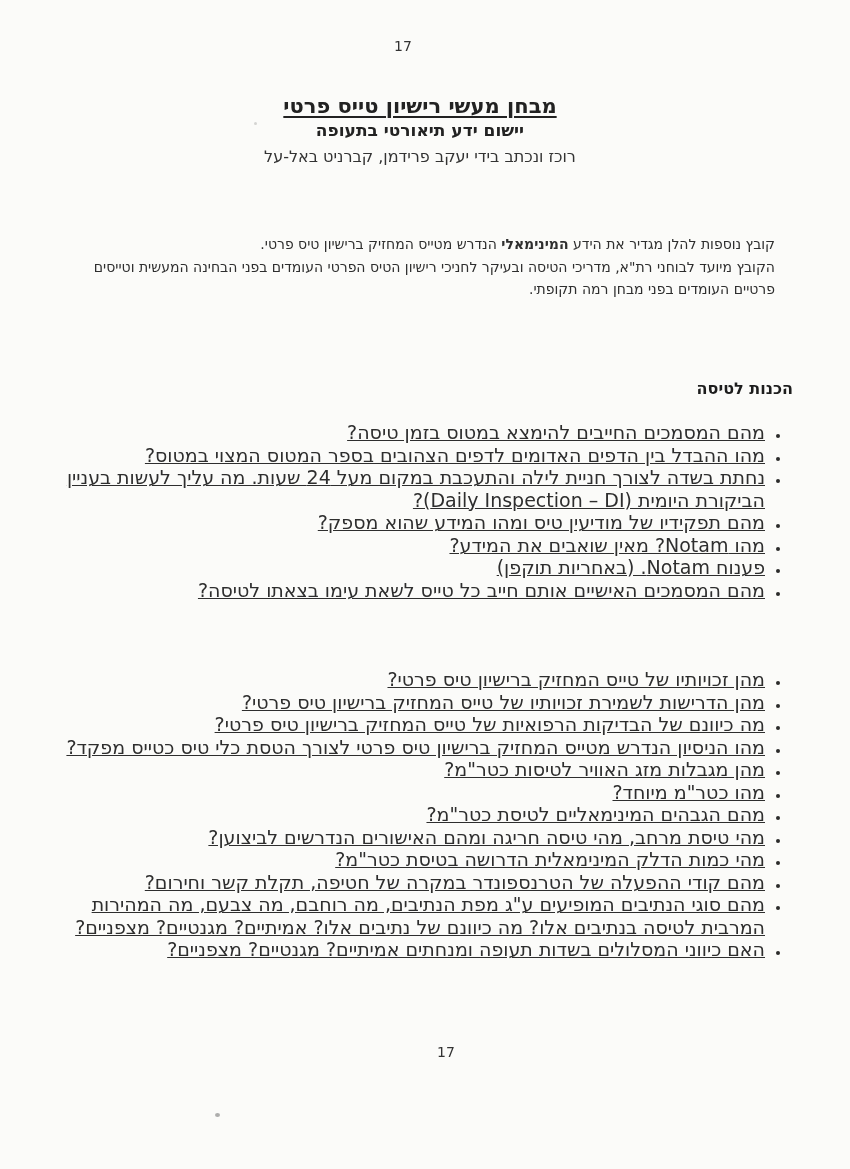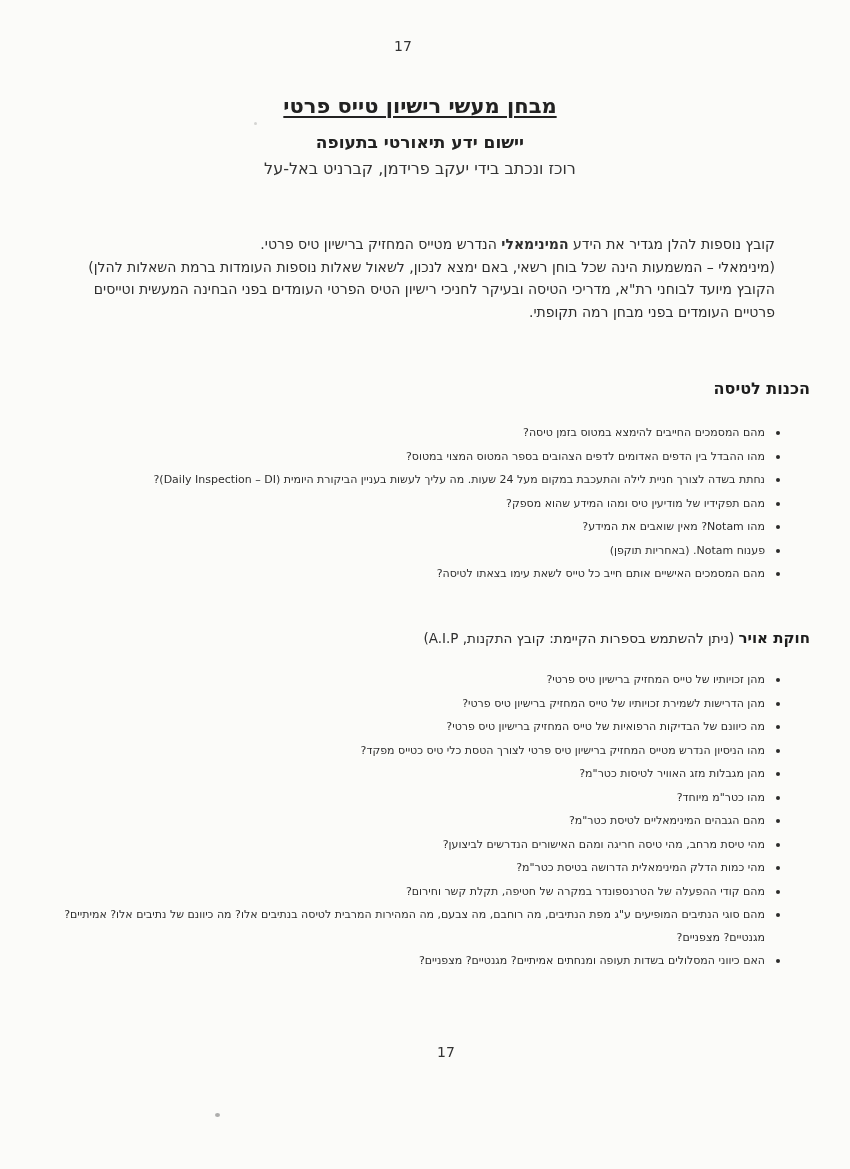--- a/index.html
+++ b/index.html
@@ -38,21 +38,21 @@
     font-size: 21px;
     font-weight: bold;
     color: #222;
     text-decoration: underline;
     text-underline-offset: 3px;
   }
   .doc-subtitle {
     font-size: 17px;
     font-weight: bold;
     color: #222;
-    margin-top: 14px;
+    margin-top: 2px;
   }
   .doc-byline {
     font-size: 16px;
     color: #333;
     margin-top: 7px;
   }
 
   .intro {
     position: absolute;
     top: 233px;
@@ -60,43 +60,44 @@
     left: 85px;
     font-size: 14px;
     line-height: 22.5px;
     text-align: right;
   }
   .intro p { margin: 0; }
   .bold { font-weight: bold; }
 
   .sec-heading {
     position: absolute;
-    right: 40px;
+    right: 57px;
     left: 60px;
     font-size: 16px;
     font-weight: bold;
     color: #1d1d1d;
   }
   .sec-heading-1 { top: 379px; }
   .sec-heading-2 { top: 629px; font-size: 15px; }
   .sec-heading-2 .note { font-weight: normal; font-size: 13.5px; color: #2e2e2e; }
 
   ul.questions {
     position: absolute;
     right: 70px;
     left: 60px;
     margin: 0;
     padding: 0 14px 0 0;
     list-style: disc outside;
     text-align: right;
   }
   ul.questions li {
-    font-size: 11px;
+    font-size: 19px;
     line-height: 22.5px;
     padding-right: 1px;
+    text-decoration: underline;
   }
   ul.questions li::marker { color: #2b2b2b; font-size: 12px; }
   .list-1 { top: 421px; }
   .list-2 { top: 668px; }
 
   .speck {
     position: absolute;
     background: #9a9a98;
     border-radius: 50%;
     opacity: 0.8;
@@ -113,37 +114,35 @@
   <div class="pagenum pagenum-top">17</div>
 
   <div class="doc-header">
     <div class="doc-title">מבחן מעשי רישיון טייס פרטי</div>
     <div class="doc-subtitle">יישום ידע תיאורטי בתעופה</div>
     <div class="doc-byline">רוכז ונכתב בידי יעקב פרידמן, קברניט באל-על</div>
   </div>
 
   <div class="intro">
     <p><span>קובץ נוספות להלן מגדיר את הידע </span><span class="bold">המינימאלי</span><span> הנדרש מטייס המחזיק ברישיון טיס פרטי.</span></p>
-    <p>(מינימאלי – המשמעות הינה שכל בוחן רשאי, באם ימצא לנכון, לשאול שאלות נוספות העומדות ברמת השאלות להלן)</p>
     <p>הקובץ מיועד לבוחני רת"א, מדריכי הטיסה ובעיקר לחניכי רישיון הטיס הפרטי העומדים בפני הבחינה המעשית וטייסים פרטיים העומדים בפני מבחן רמה תקופתי.</p>
   </div>
 
   <div class="sec-heading sec-heading-1">הכנות לטיסה</div>
 
   <ul class="questions list-1">
     <li>מהם המסמכים החייבים להימצא במטוס בזמן טיסה?</li>
     <li>מהו ההבדל בין הדפים האדומים לדפים הצהובים בספר המטוס המצוי במטוס?</li>
     <li>נחתת בשדה לצורך חניית לילה והתעכבת במקום מעל 24 שעות. מה עליך לעשות בעניין הביקורת היומית (Daily Inspection – DI)?</li>
     <li>מהם תפקידיו של מודיעין טיס ומהו המידע שהוא מספק?</li>
     <li>מהו Notam? מאין שואבים את המידע?</li>
     <li>פענוח Notam. (באחריות תוקפן)</li>
     <li>מהם המסמכים האישיים אותם חייב כל טייס לשאת עימו בצאתו לטיסה?</li>
   </ul>
 
-  <div class="sec-heading sec-heading-2"><span>חוקת אויר</span><span class="note"> (ניתן להשתמש בספרות הקיימת: קובץ התקנות, A.I.P)</span></div>
 
   <ul class="questions list-2">
     <li>מהן זכויותיו של טייס המחזיק ברישיון טיס פרטי?</li>
     <li>מהן הדרישות לשמירת זכויותיו של טייס המחזיק ברישיון טיס פרטי?</li>
     <li>מה כיוונם של הבדיקות הרפואיות של טייס המחזיק ברישיון טיס פרטי?</li>
     <li>מהו הניסיון הנדרש מטייס המחזיק ברישיון טיס פרטי לצורך הטסת כלי טיס כטייס מפקד?</li>
     <li>מהן מגבלות מזג האוויר לטיסות כטר"מ?</li>
     <li>מהו כטר"מ מיוחד?</li>
     <li>מהם הגבהים המינימאליים לטיסת כטר"מ?</li>
     <li>מהי טיסת מרחב, מהי טיסה חריגה ומהם האישורים הנדרשים לביצוען?</li>

